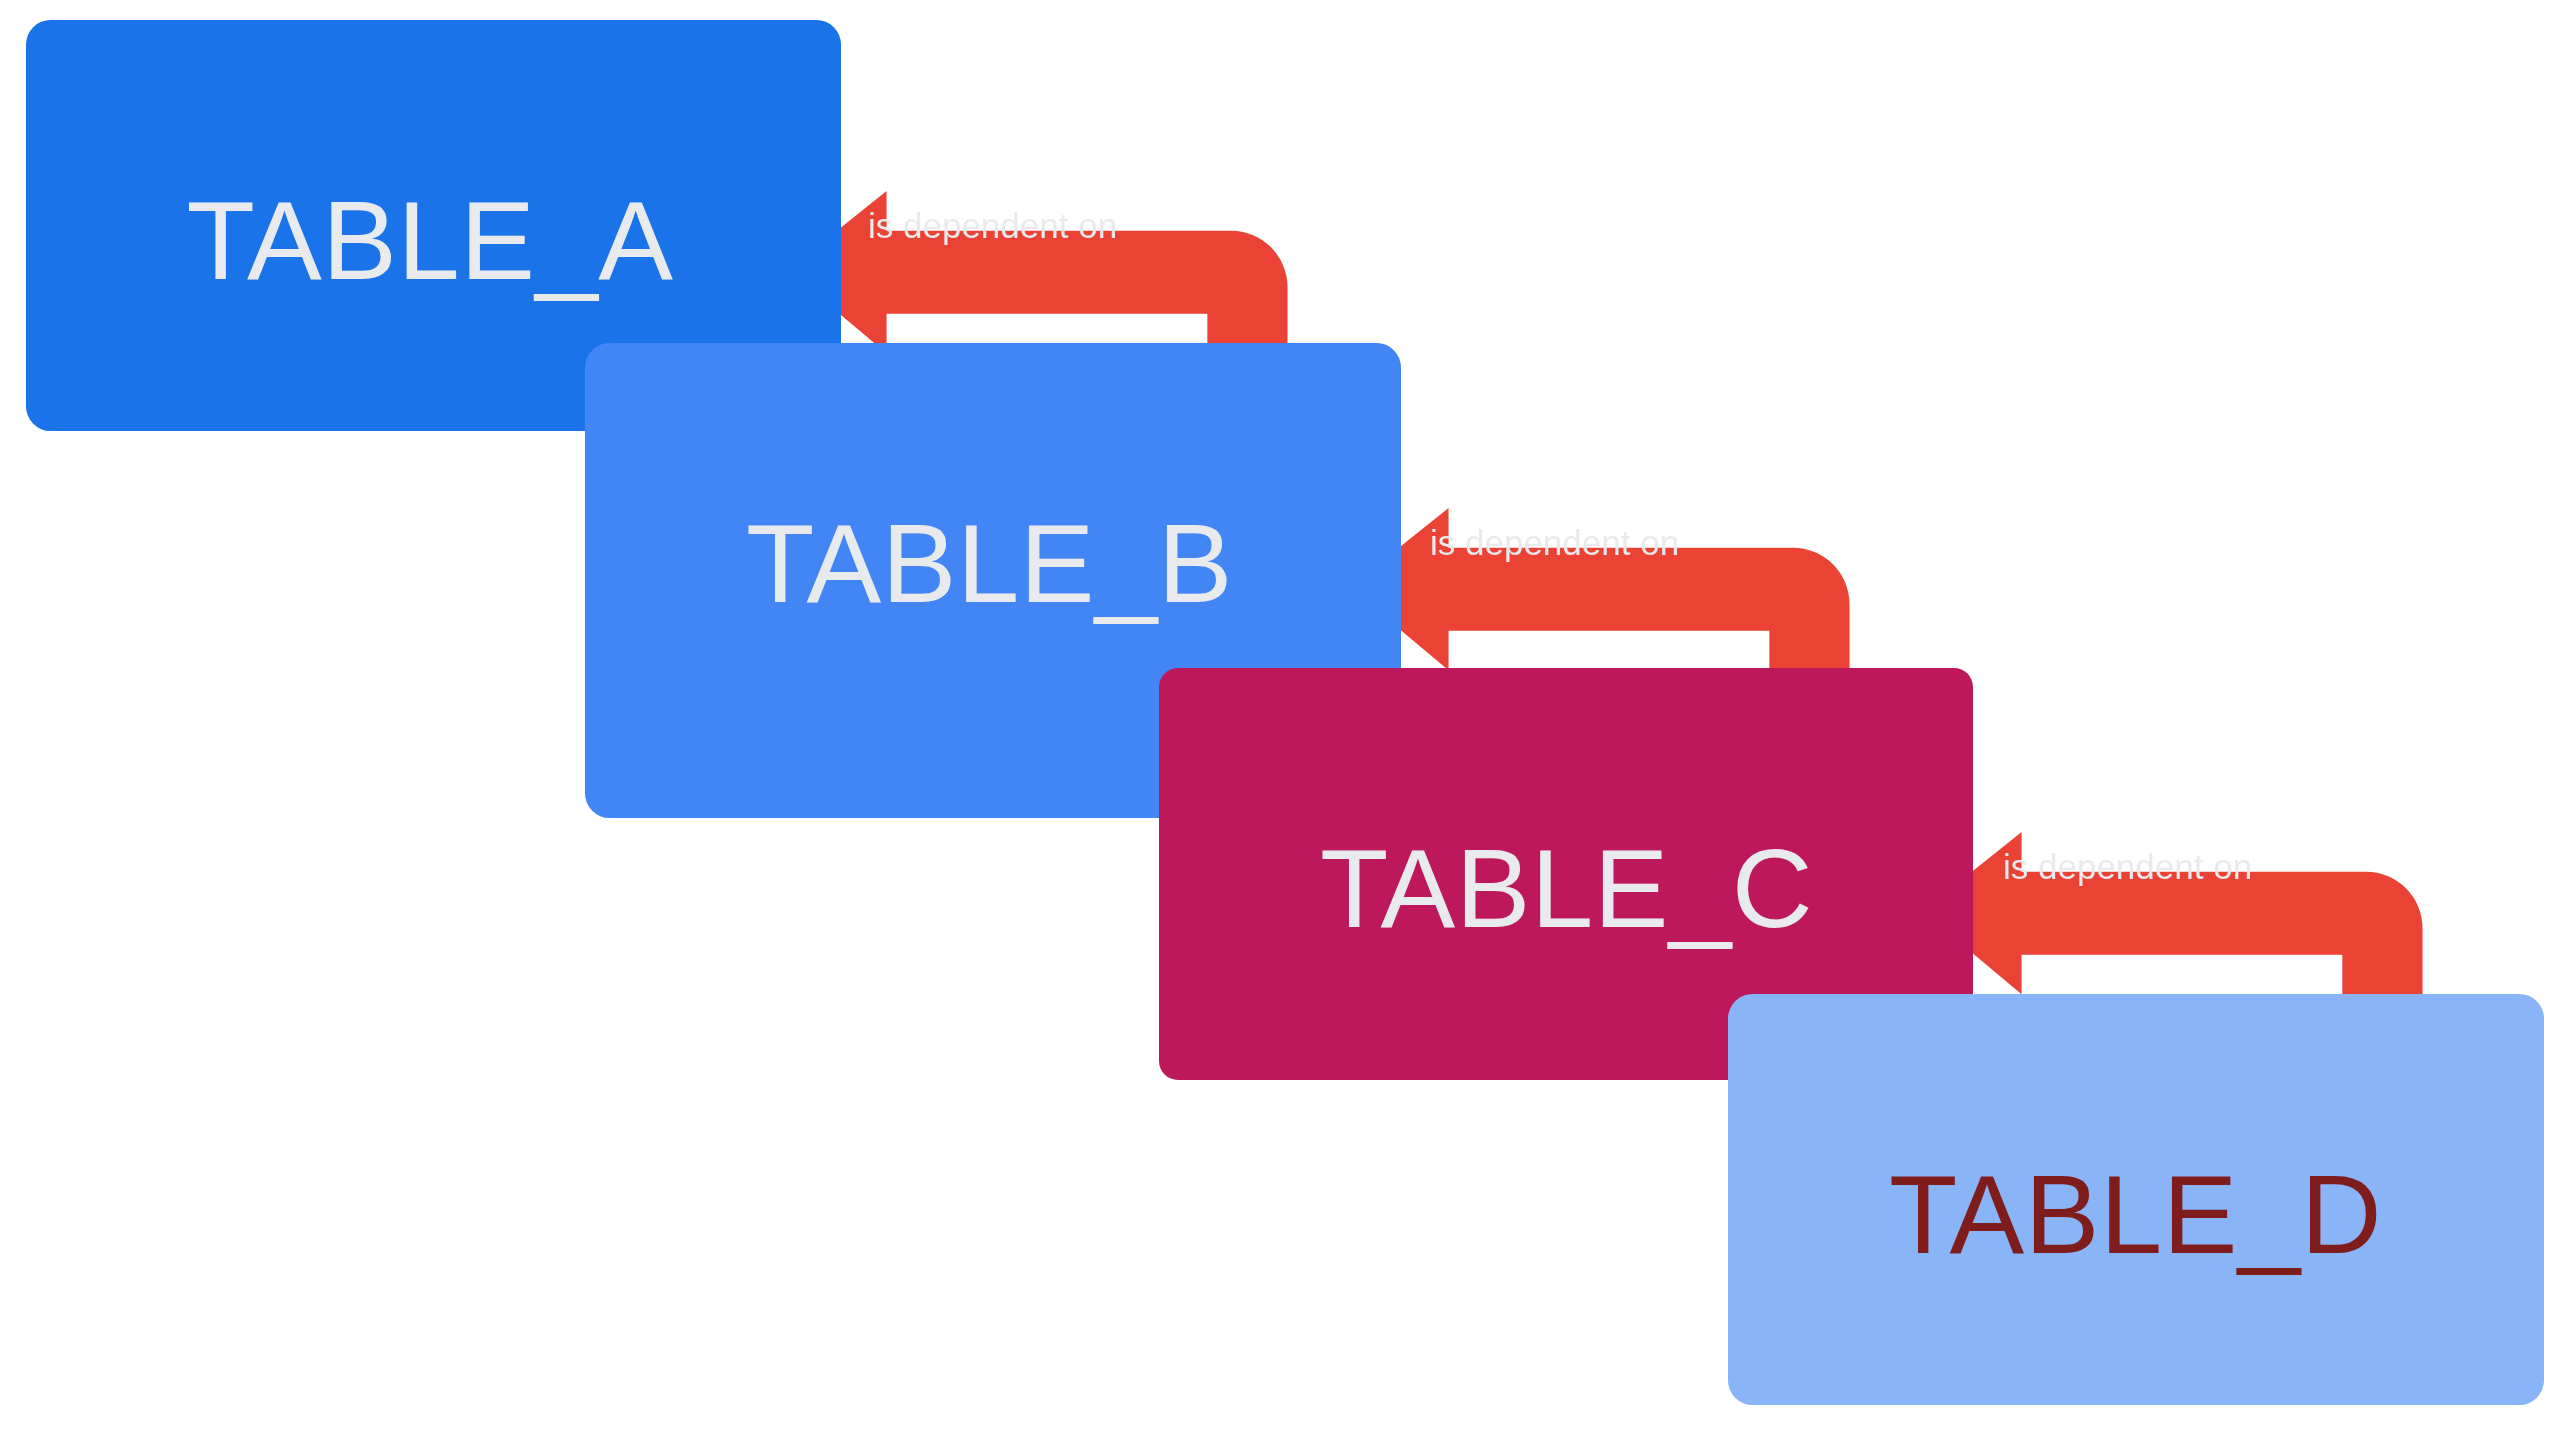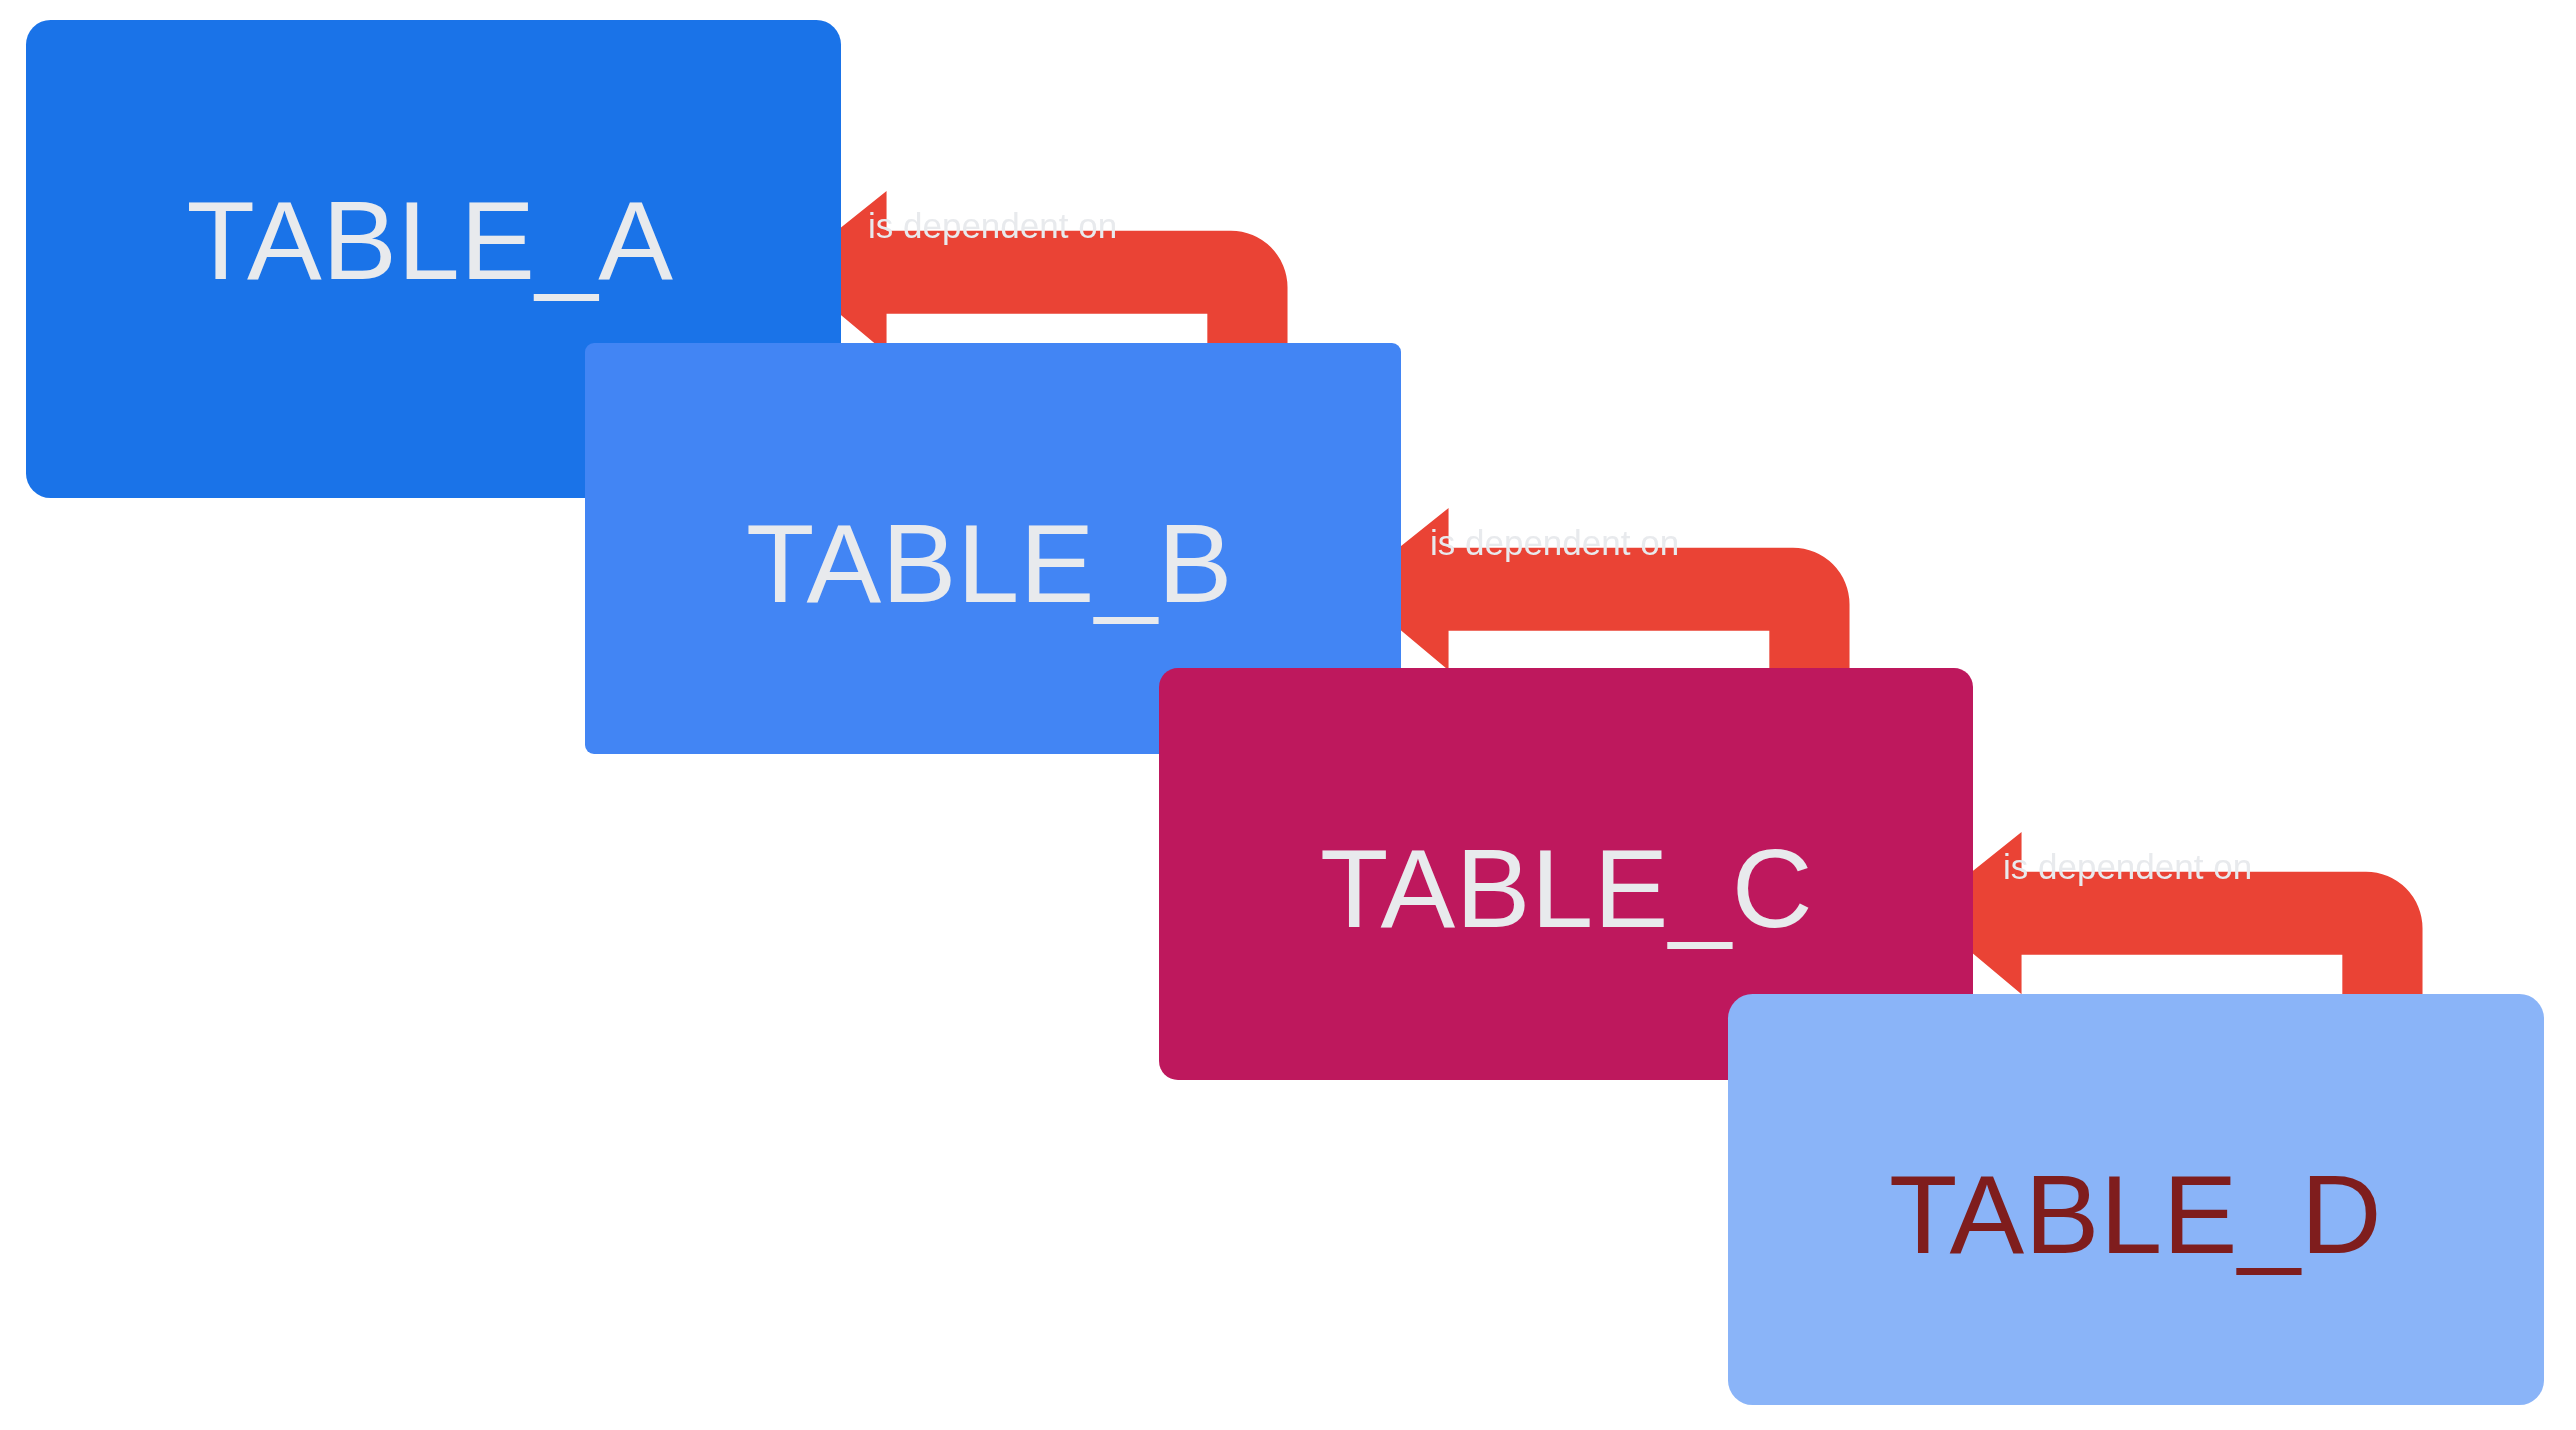--- a/index.html
+++ b/index.html
@@ -64,42 +64,42 @@
                L 530 230
                L 445 230
                L 445 146
                L 105 146
                L 105 188
                Z" fill="#ea4335"></path>
     </svg>
     <span class="rel-label" style="left: 81px; top: 32px; color: rgb(232, 234, 237);">is dependent on</span>
   </div>
 
-  <div class="node-box" id="node-0" style="left: 25.5px; top: 20px; width: 815px; height: 478px; background: rgb(26, 115, 232); padding-left: 6px;">
+  <div class="node-box" id="node-0" style="left: 25.5px; top: 20px; width: 815px; height: 411px; background: rgb(26, 115, 232); padding-left: 6px;">
     <span class="node-label" style="left: 161px; top: 165px; color: rgb(232, 234, 237);">TABLE_A</span>
   </div>
 
   <div class="rel-arrow" id="rel-1" style="left: 1349px; top: 493px; width: 501px; height: 217px;">
     <svg width="501" height="217" viewBox="0 0 530 230">
       <path d="M 0 100
                L 105 16
                L 105 58
                L 470 58
                A 60 60 0 0 1 530 118
                L 530 230
                L 445 230
                L 445 146
                L 105 146
                L 105 188
                Z" fill="#ea4335"></path>
     </svg>
     <span class="rel-label" style="left: 81px; top: 32px; color: rgb(232, 234, 237);">is dependent on</span>
   </div>
 
-  <div class="node-box" id="node-1" style="left: 585px; top: 343px; width: 816px; height: 411px; background: rgb(66, 133, 244); border-radius: 9px;">
+  <div class="node-box" id="node-1" style="left: 585px; top: 343px; width: 816px; height: 475px; background: rgb(66, 133, 244);">
     <span class="node-label" style="left: 161px; top: 165px; color: rgb(232, 234, 237);">TABLE_B</span>
   </div>
 
   <div class="rel-arrow" id="rel-2" style="left: 1922px; top: 817px; width: 501px; height: 217px;">
     <svg width="501" height="217" viewBox="0 0 530 230">
       <path d="M 0 100
                L 105 16
                L 105 58
                L 470 58
                A 60 60 0 0 1 530 118

